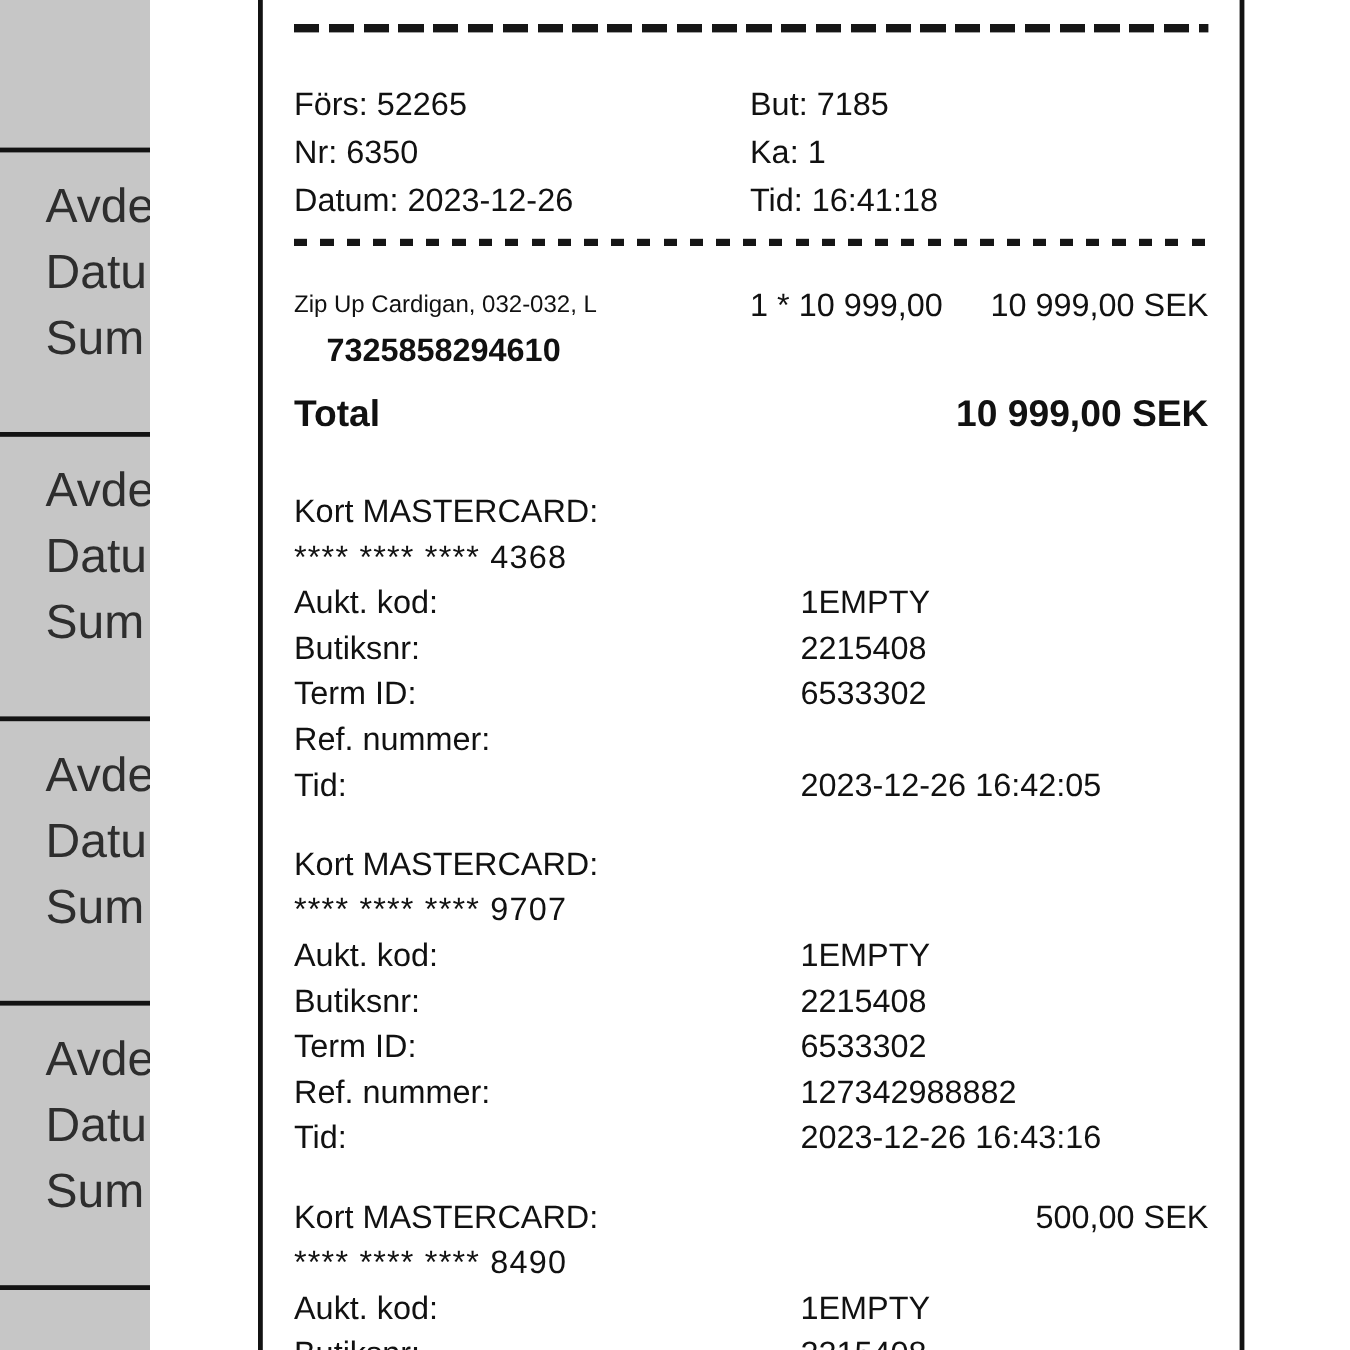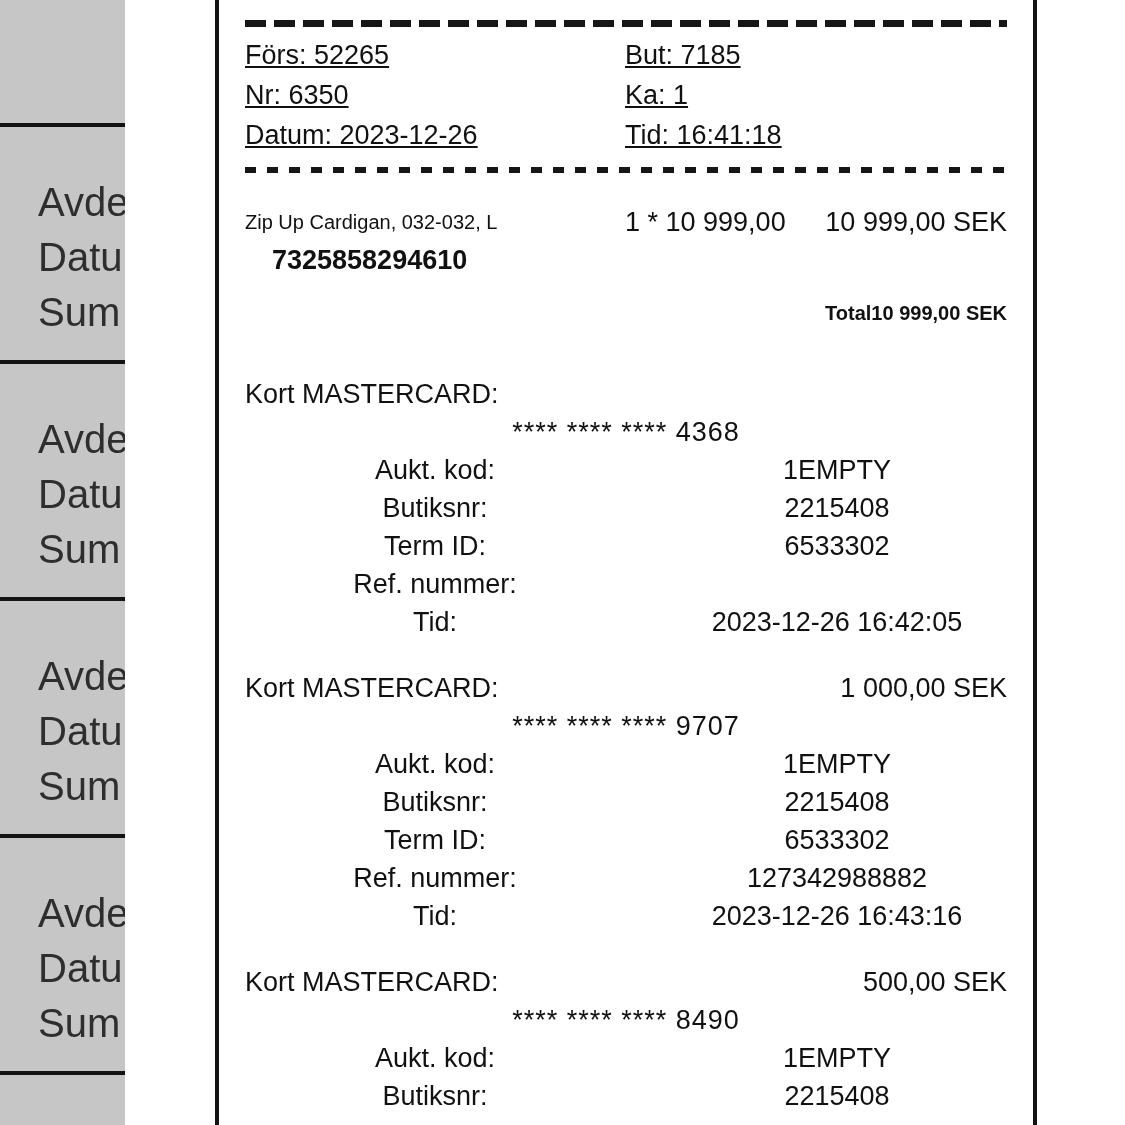--- a/index.html
+++ b/index.html
@@ -14,21 +14,21 @@
 
   
   .sidebar {
     position: absolute; left: 0; top: 0;
     width: 125px; height: 1125px;
     background: #c6c6c6;
     overflow: hidden;
   }
   .side-card { width: 125px; }
   .side-card--top { height: 123px; }
-  .side-card--full { height: 233px; padding-top: 48px; padding-left: 38px; }
+  .side-card--full { height: 233px; padding-top: 18px; padding-left: 38px; }
   .side-card--bottom { height: 49px; }
   .side-divider { height: 4px; background: #131313; width: 125px; }
   .side-line {
     font-size: 40px; line-height: 55px;
     color: #2e2e2e; white-space: nowrap;
   }
 
   
   .receipt-panel {
     position: absolute; left: 215px; top: 0;
@@ -42,39 +42,39 @@
 
   .dash-thick {
     margin-top: 20px; height: 7px;
     background: repeating-linear-gradient(90deg, #161616 0 21px, transparent 21px 29px);
   }
   .dash-thin {
     margin-top: 12px; height: 6px;
     background: repeating-linear-gradient(90deg, #161616 0 11px, transparent 11px 22px);
   }
 
-  .hdr { margin-top: 8px; display: grid; grid-template-columns: 380px 1fr; text-decoration: underline; }
+  .hdr { margin-top: 40px; display: grid; grid-template-columns: 380px 1fr; }
   .hdr > div { line-height: 40px; white-space: nowrap; }
 
   .item-row {
     margin-top: 30px;
     display: grid; grid-template-columns: 380px 1fr auto;
     line-height: 38px;
   }
   .item-name { font-size: 20px; white-space: nowrap; }
   .item-amount { text-align: right; white-space: nowrap; }
   .item-ean { line-height: 38px; padding-left: 27px; font-weight: bold; }
 
   .total-row {
     margin-top: 14px;
-    display: flex; justify-content: flex-end;
-    font-weight: bold; font-size: 20px; line-height: 40px;
-  }
-
-  .pay { margin-top: 28px; text-align: center; }
+    display: flex; justify-content: space-between;
+    font-weight: bold; font-size: 31px; line-height: 40px; gap: 32px;
+  }
+
+  .pay { margin-top: 28px; }
   .pay--first { margin-top: 42px; }
   .pay-head { display: flex; justify-content: space-between; line-height: 38px; }
   .pay-card { line-height: 38px; letter-spacing: 1px; }
   .pay-row { display: grid; grid-template-columns: 380px 1fr; line-height: 38px; gap: 42px; }
   .pay-row > div { white-space: nowrap; }
 </style>
 </head>
 <body>
 
 <aside class="sidebar">
@@ -162,21 +162,20 @@
         </div>
       <div class="pay-row">
           <div>Tid:</div>
           <div>2023-12-26 16:42:05</div>
         </div>
     </section>
 
     <section class="pay">
       <div class="pay-head">
         <div>Kort MASTERCARD:</div>
-        <div>1 000,00 SEK</div>
       </div>
       <div class="pay-card">**** **** **** 9707</div>
       <div class="pay-row">
           <div>Aukt. kod:</div>
           <div>1EMPTY</div>
         </div>
       <div class="pay-row">
           <div>Butiksnr:</div>
           <div>2215408</div>
         </div>

